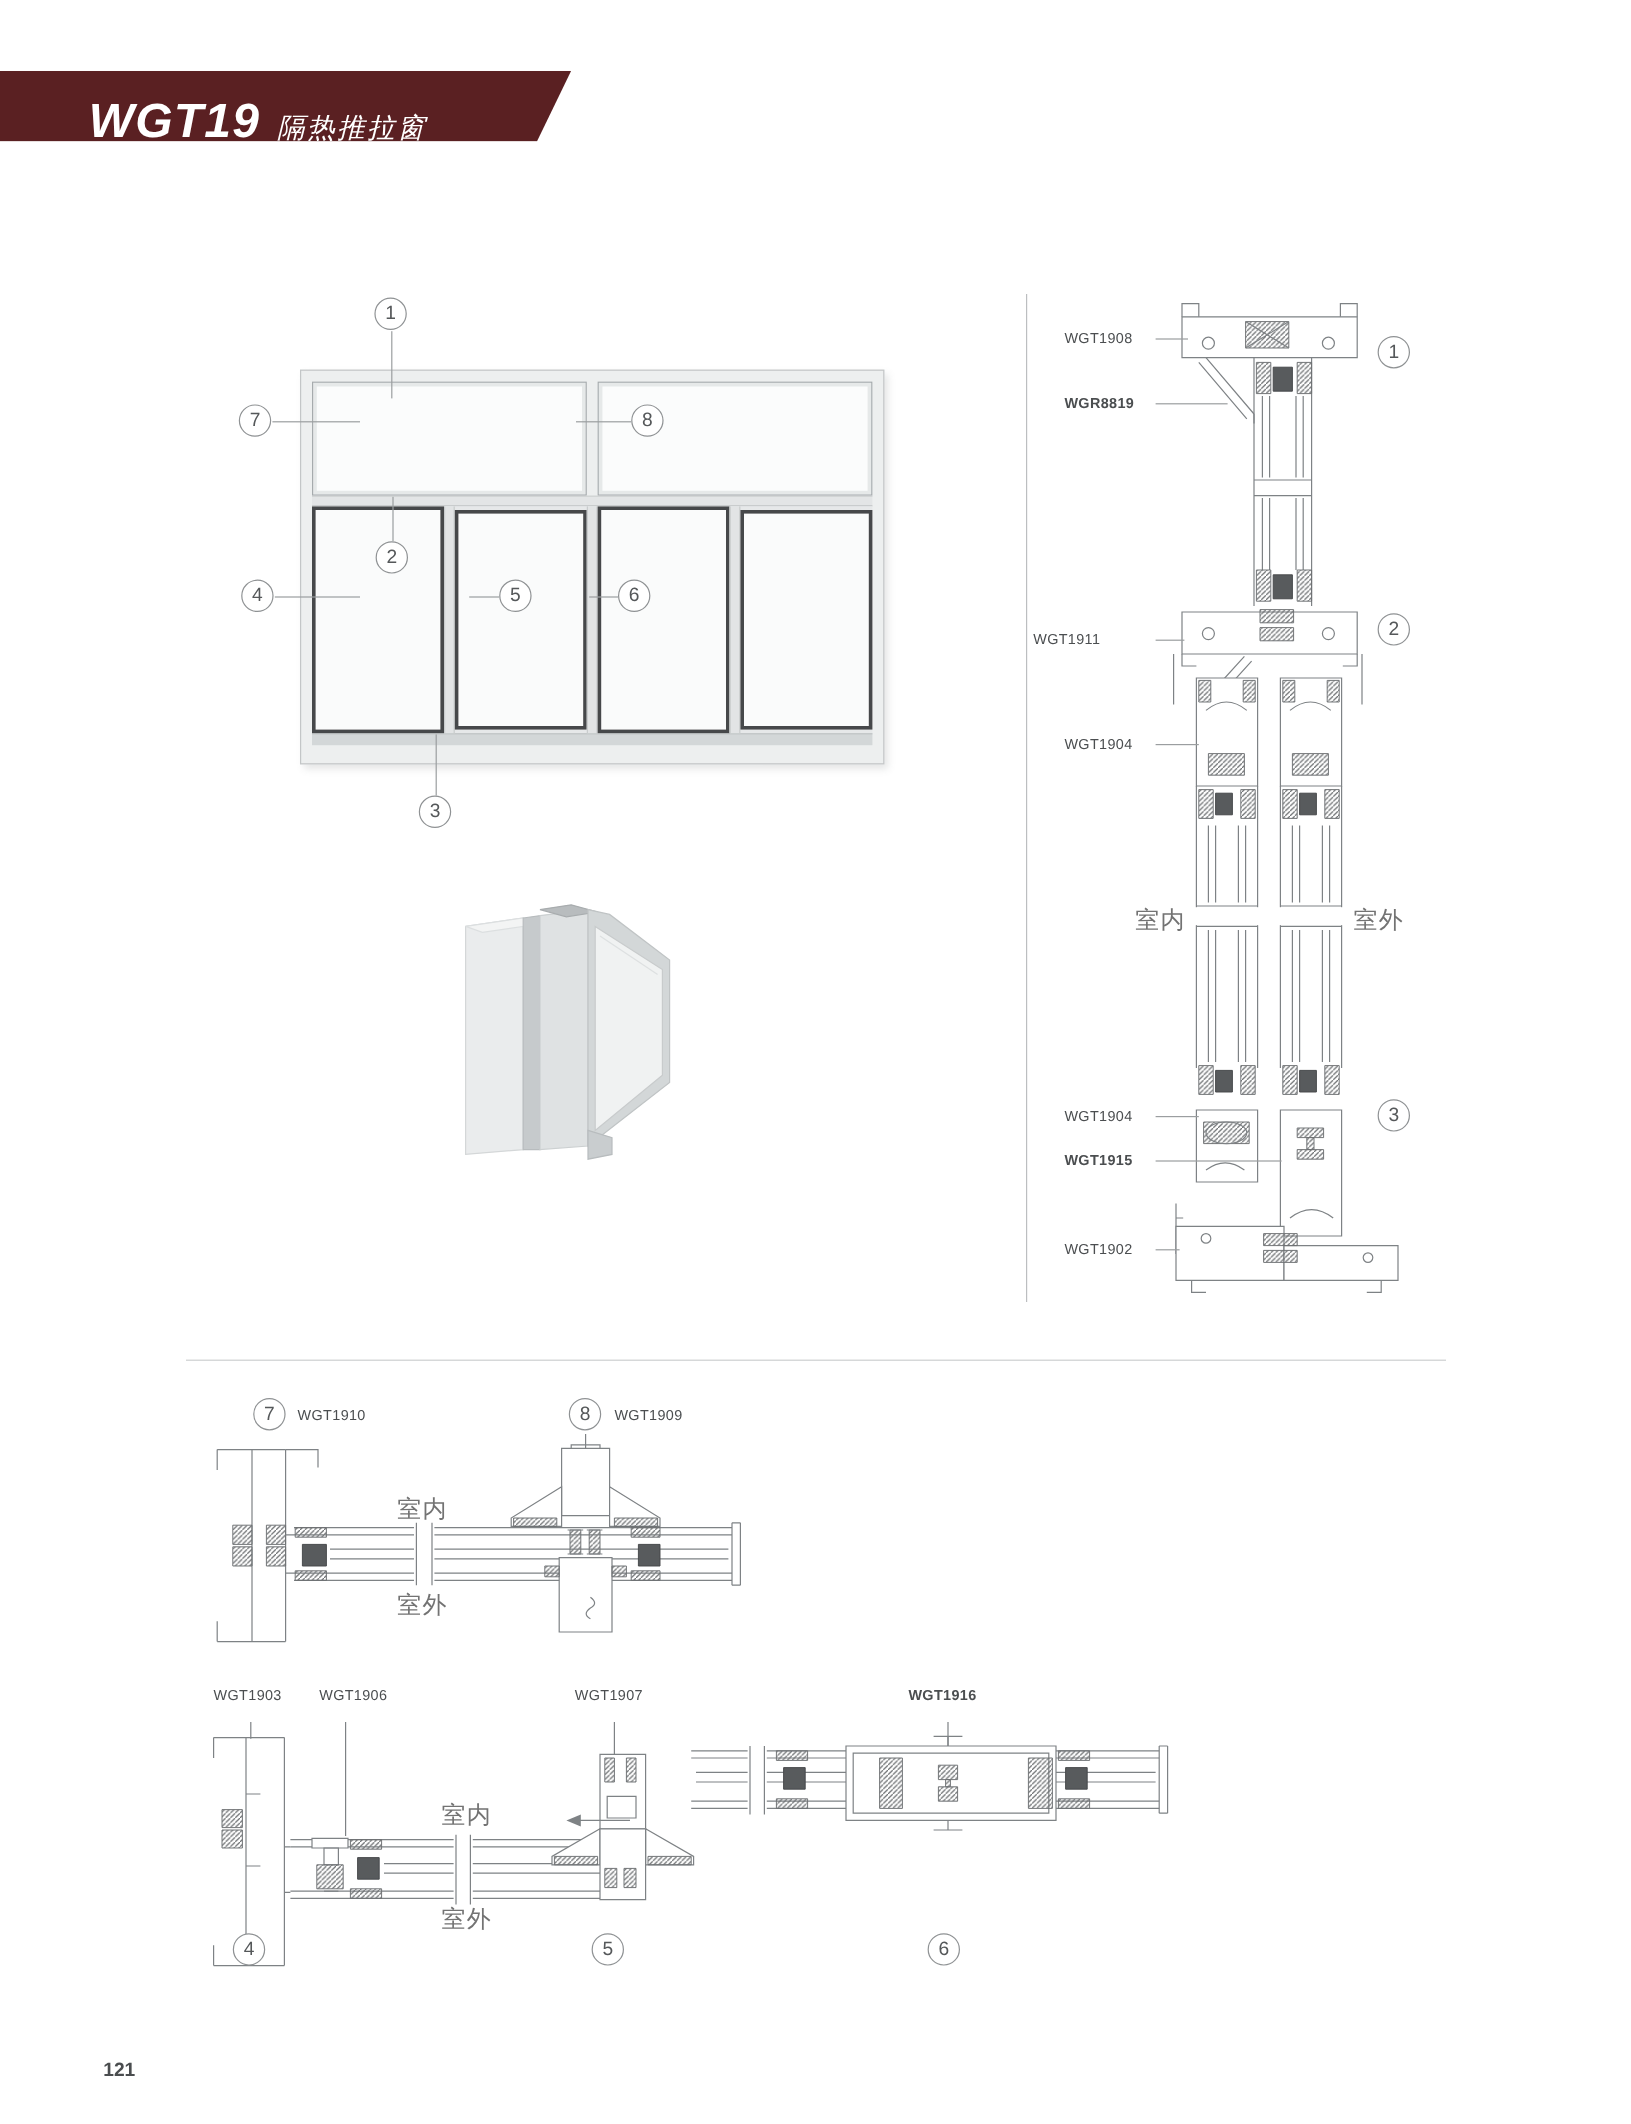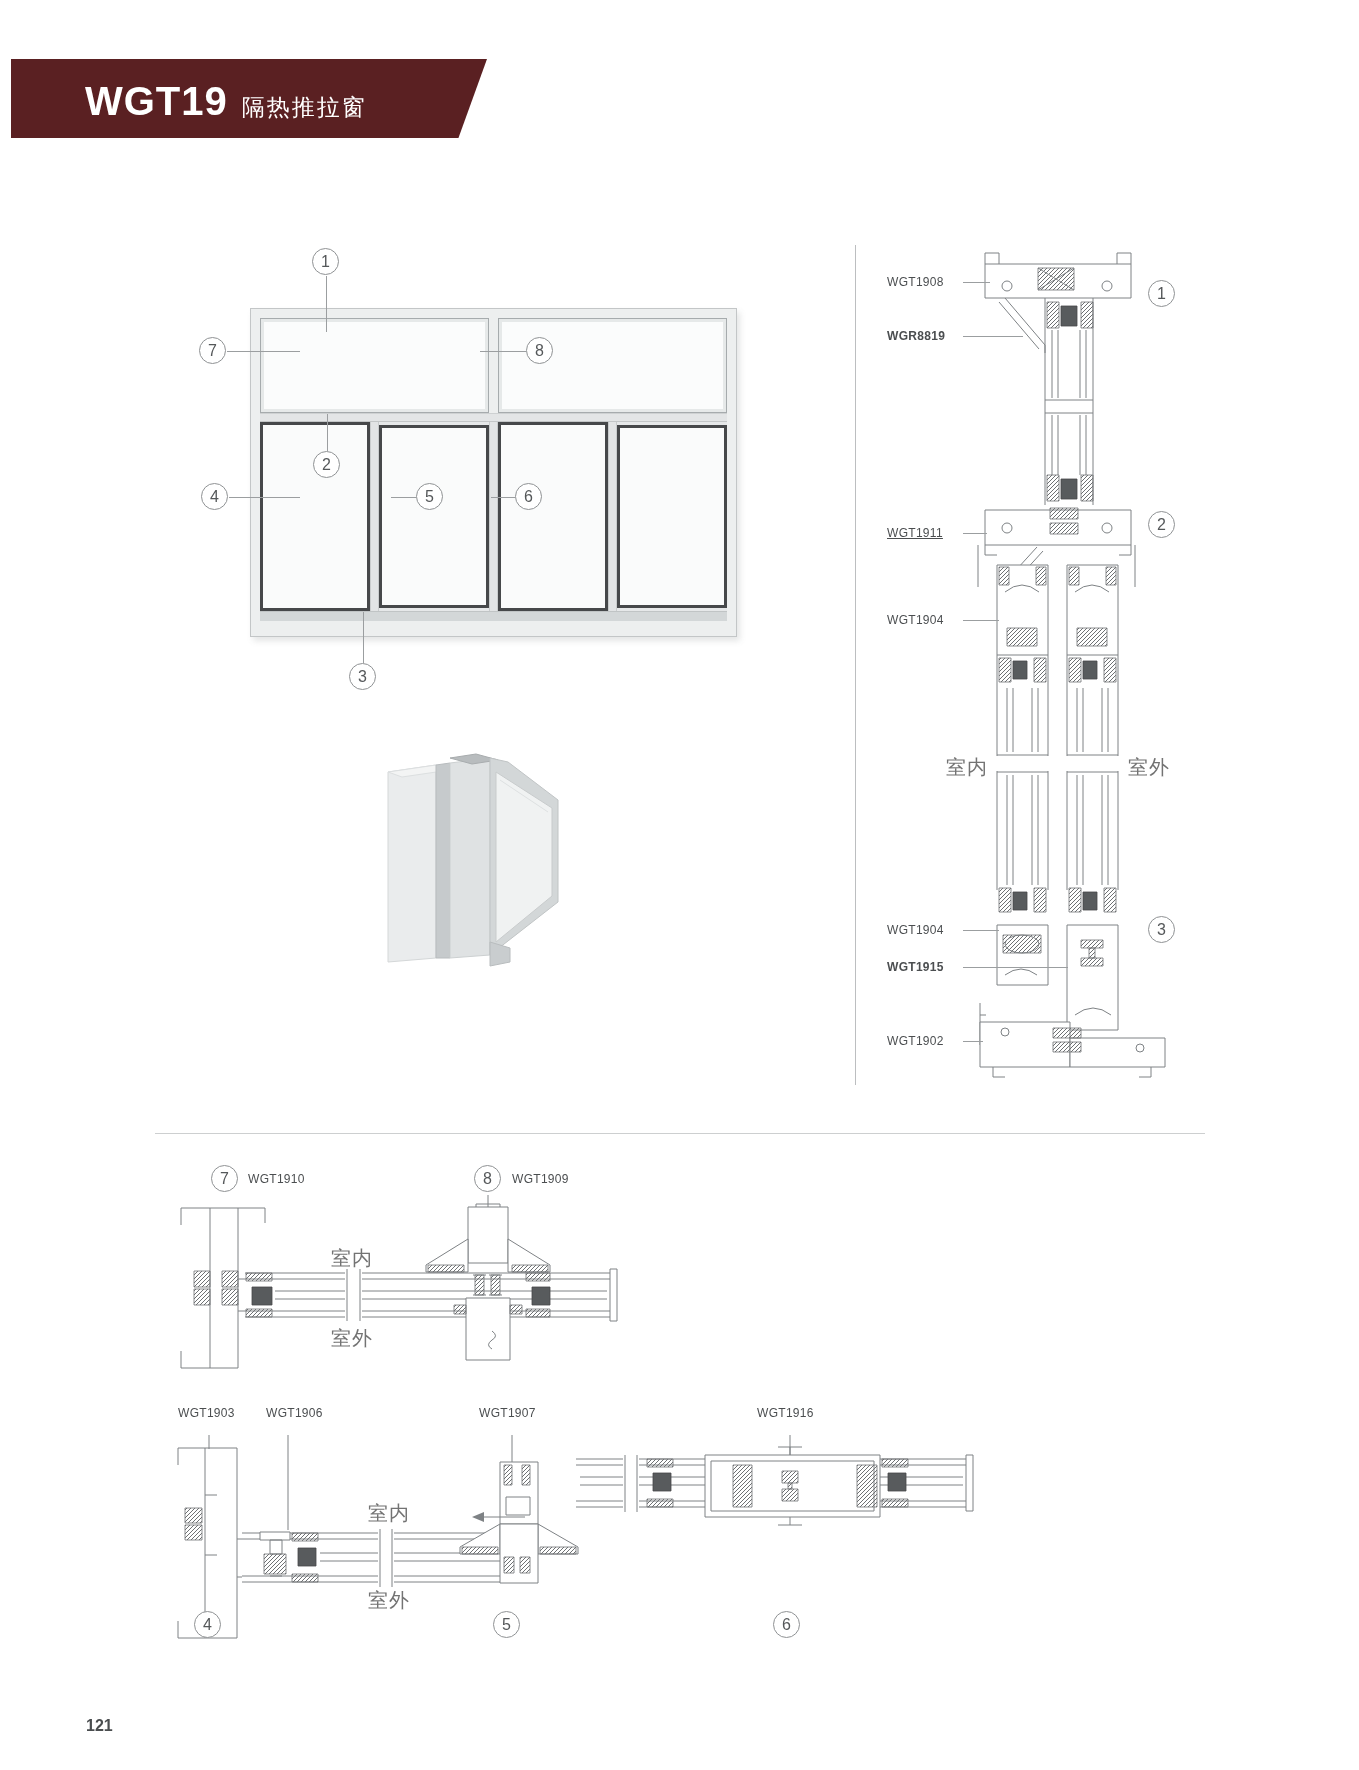--- a/index.html
+++ b/index.html
@@ -4,24 +4,24 @@
 <style>
   * { margin:0; padding:0; box-sizing:border-box; }
   html,body { background:#ffffff; }
   body {
     position:relative; width:1359px; height:1770px;
     font-family:"Liberation Sans", sans-serif; overflow:hidden;
   }
 
   
   .banner {
-    position:absolute; left:11px; top:59px; width:476px; height:79px;
+    position:absolute; left:0; top:59px; width:476px; height:59px;
     background:#5A2022;
     clip-path:polygon(0 0, 100% 0, 94% 100%, 0 100%);
-    display:flex; align-items:baseline; padding:22px 0 0 74px; color:#fff;
+    display:flex; align-items:baseline; padding:22px 0 0 74px; color:#fff;font-style:italic;
   }
   .banner .model { font-size:40px; font-weight:bold; letter-spacing:1px; line-height:1; }
   .banner .subtitle { font-size:23px; margin-left:14px; letter-spacing:2px; line-height:1; }
 
   
   .co {
     position:absolute; width:27px; height:27px; border:1px solid #8f9294;
     border-radius:50%; background:#fff; color:#55585a; font-size:16px;
     display:flex; align-items:center; justify-content:center; z-index:5;
   }
@@ -213,21 +213,21 @@
     <circle class="ln" cx="150" cy="792" r="4"></circle>
     <circle class="ln" cx="285" cy="808" r="4"></circle>
     <path class="ln" d="M138,827 v10 h12 M296,827 v10 h-12"></path>
   </g>
 </svg>
 
 <div class="plabel" style="left:887px;top:271px;">WGT1908</div>
 <div class="hl" style="left:963px;top:282px;width:27px;"></div>
 <div class="plabel" style="left:887px;top:325px;font-weight:bold;">WGR8819</div>
 <div class="hl" style="left:963px;top:336px;width:60px;"></div>
-<div class="plabel" style="left:887px;top:522px;text-decoration:underline;">WGT1911</div>
+<div class="plabel" style="left:861px;top:522px;">WGT1911</div>
 <div class="hl" style="left:963px;top:533px;width:24px;"></div>
 <div class="plabel" style="left:887px;top:609px;">WGT1904</div>
 <div class="hl" style="left:963px;top:620px;width:36px;"></div>
 <div class="cn" style="left:946px;top:755px;">室内</div>
 <div class="cn" style="left:1128px;top:755px;">室外</div>
 <div class="plabel" style="left:887px;top:919px;">WGT1904</div>
 <div class="hl" style="left:963px;top:930px;width:36px;"></div>
 <div class="plabel" style="left:887px;top:956px;font-weight:bold;">WGT1915</div>
 <div class="hl" style="left:963px;top:967px;width:105px;"></div>
 <div class="plabel" style="left:887px;top:1030px;">WGT1902</div>
@@ -362,20 +362,20 @@
     <rect class="hb" x="573" y="30" width="19" height="42" fill="url(#hp3)"></rect>
     <rect class="hb" x="697" y="30" width="20" height="42" fill="url(#hp3)"></rect>
     <rect class="hb" x="622" y="36" width="16" height="12" fill="url(#hp3)"></rect>
     <rect class="hb" x="628" y="48" width="4" height="6" fill="url(#hp3)"></rect>
     <rect class="hb" x="622" y="54" width="16" height="12" fill="url(#hp3)"></rect>
   </g>
 </svg>
 <div class="plabel" style="left:178px;top:1402px;text-align:right;">WGT1903</div>
 <div class="plabel" style="left:266px;top:1402px;text-align:center;">WGT1906</div>
 <div class="plabel" style="left:479px;top:1402px;">WGT1907</div>
-<div class="plabel" style="left:757px;top:1402px;">WGT1916</div>
+<div class="plabel" style="left:757px;top:1402px;font-weight:bold;">WGT1916</div>
 <div class="cn" style="left:368px;top:1501px;">室内</div>
 <div class="cn" style="left:368px;top:1588px;">室外</div>
 <div class="co" style="left:194px;top:1611px;">4</div>
 <div class="co" style="left:493px;top:1611px;">5</div>
 <div class="co" style="left:773px;top:1611px;">6</div>
 
 <div class="footer-page">121</div>
 
 </body></html>

